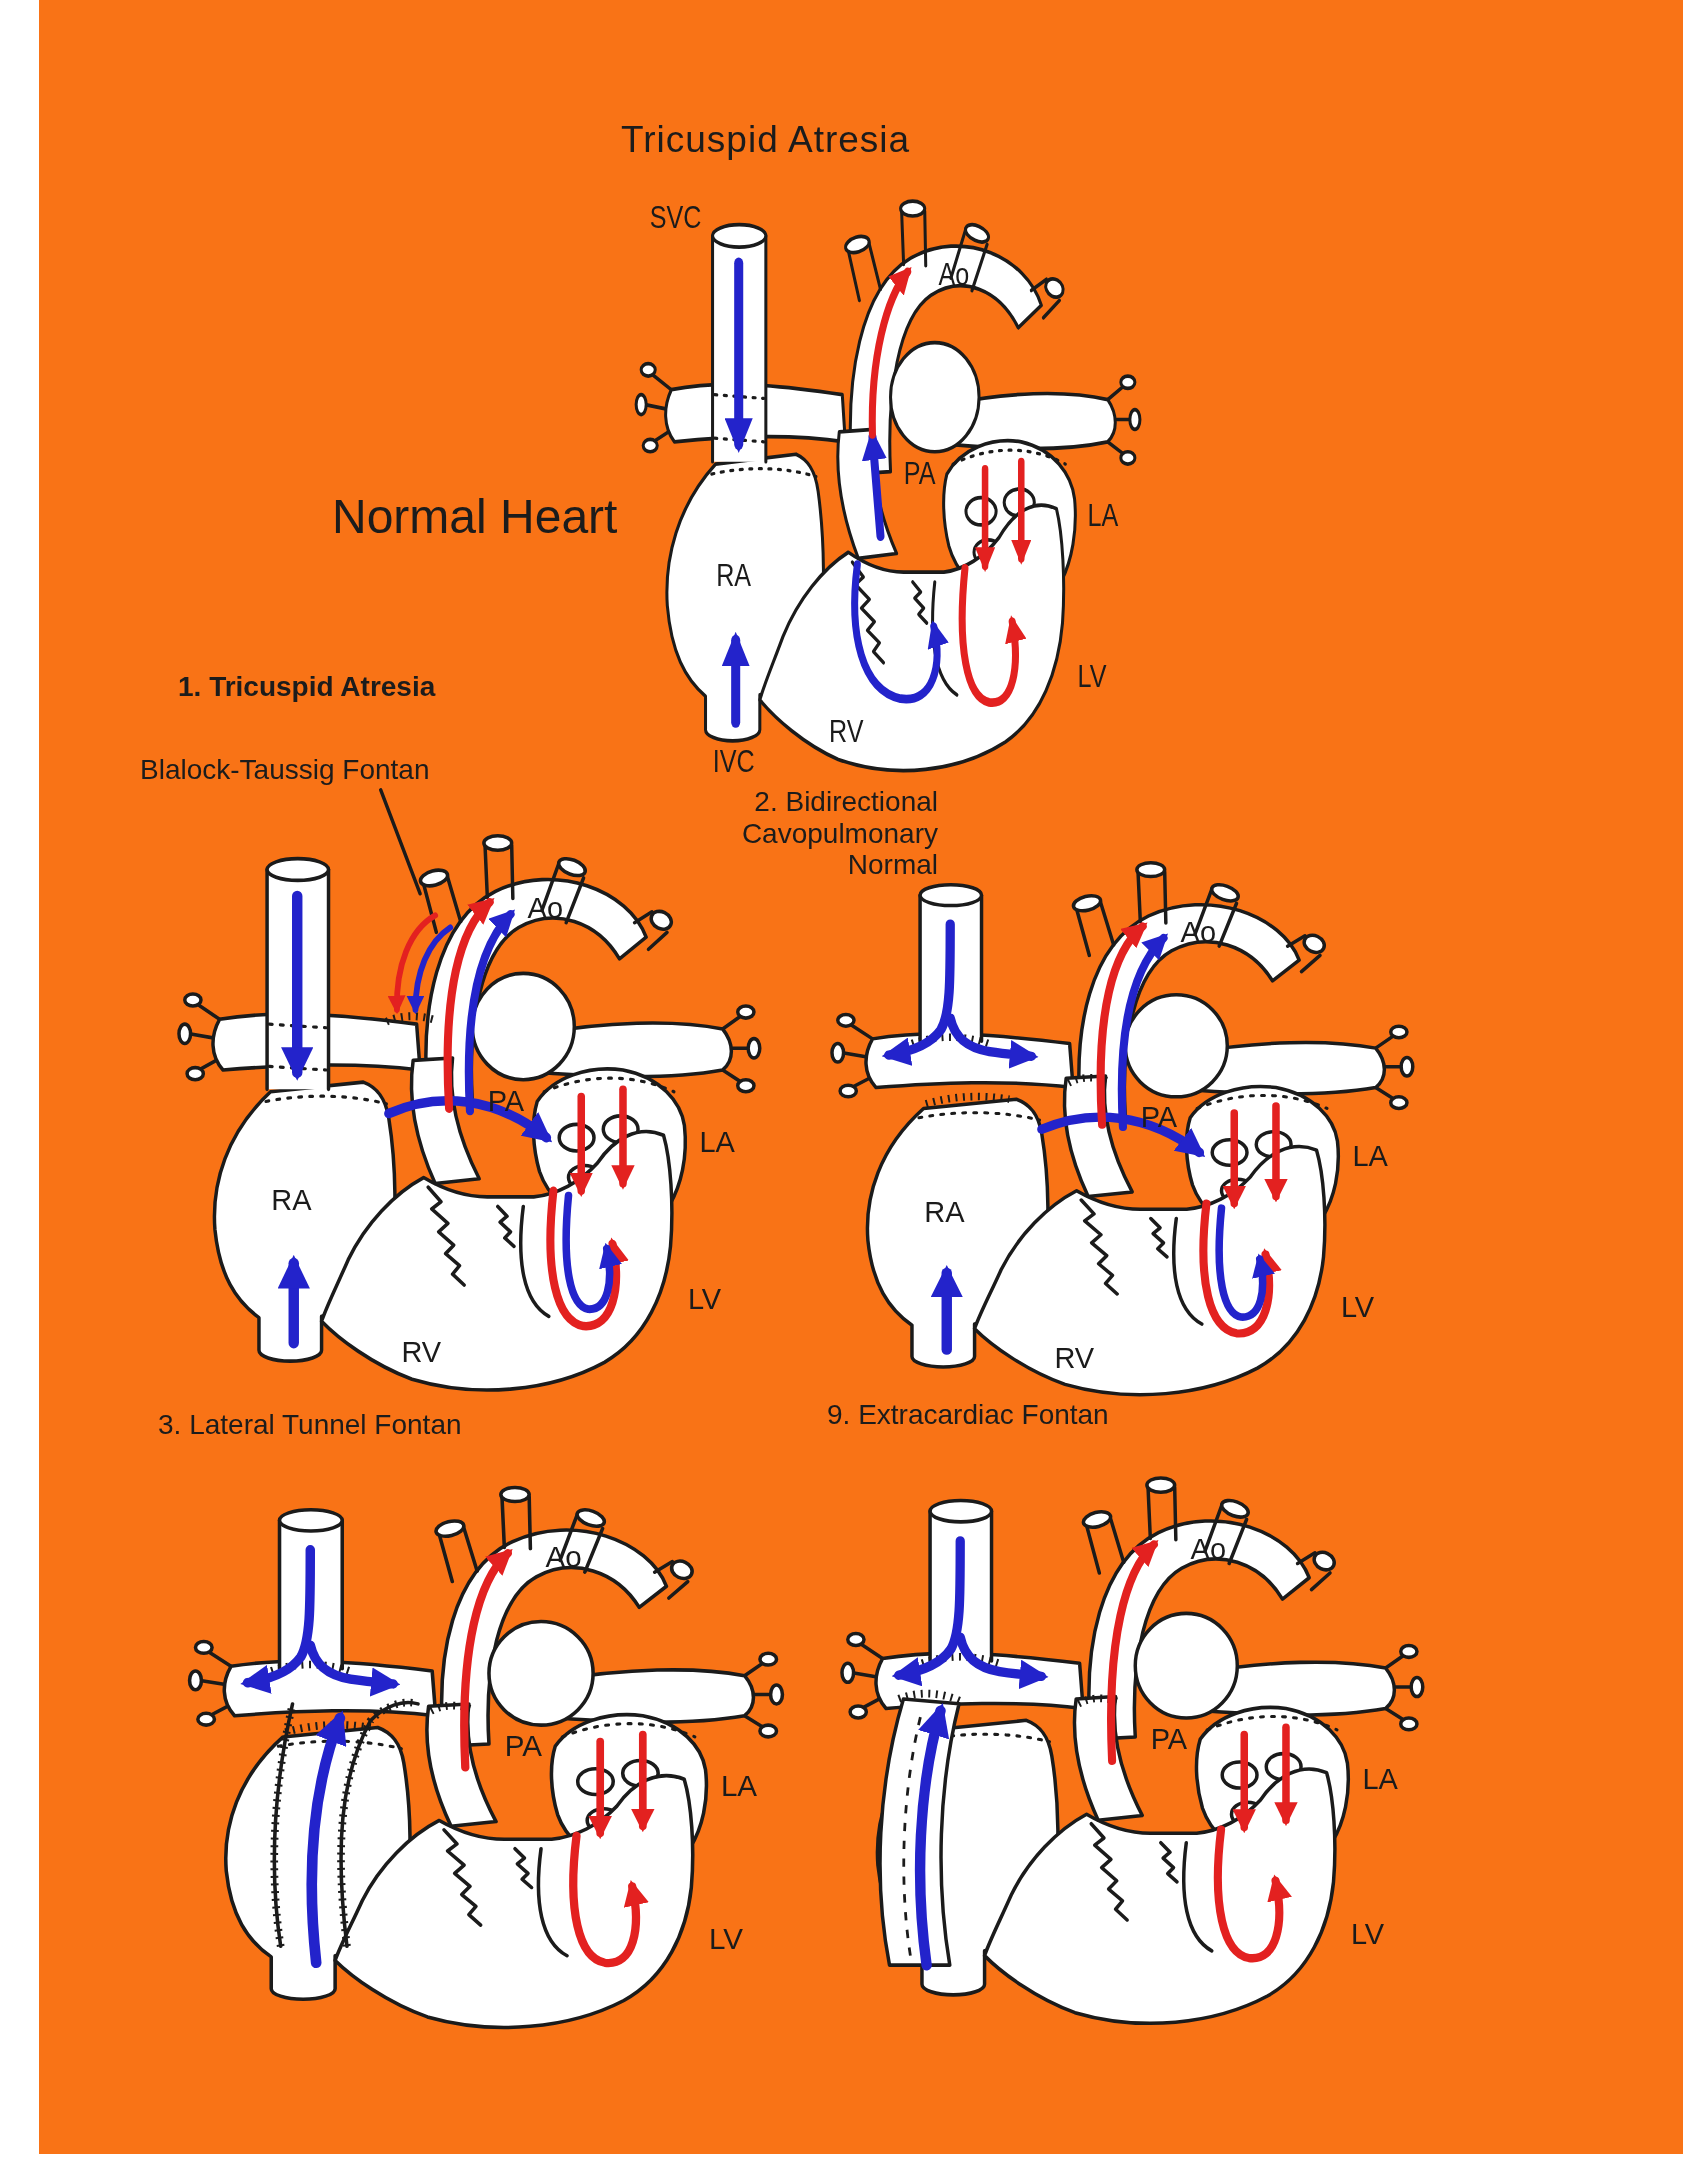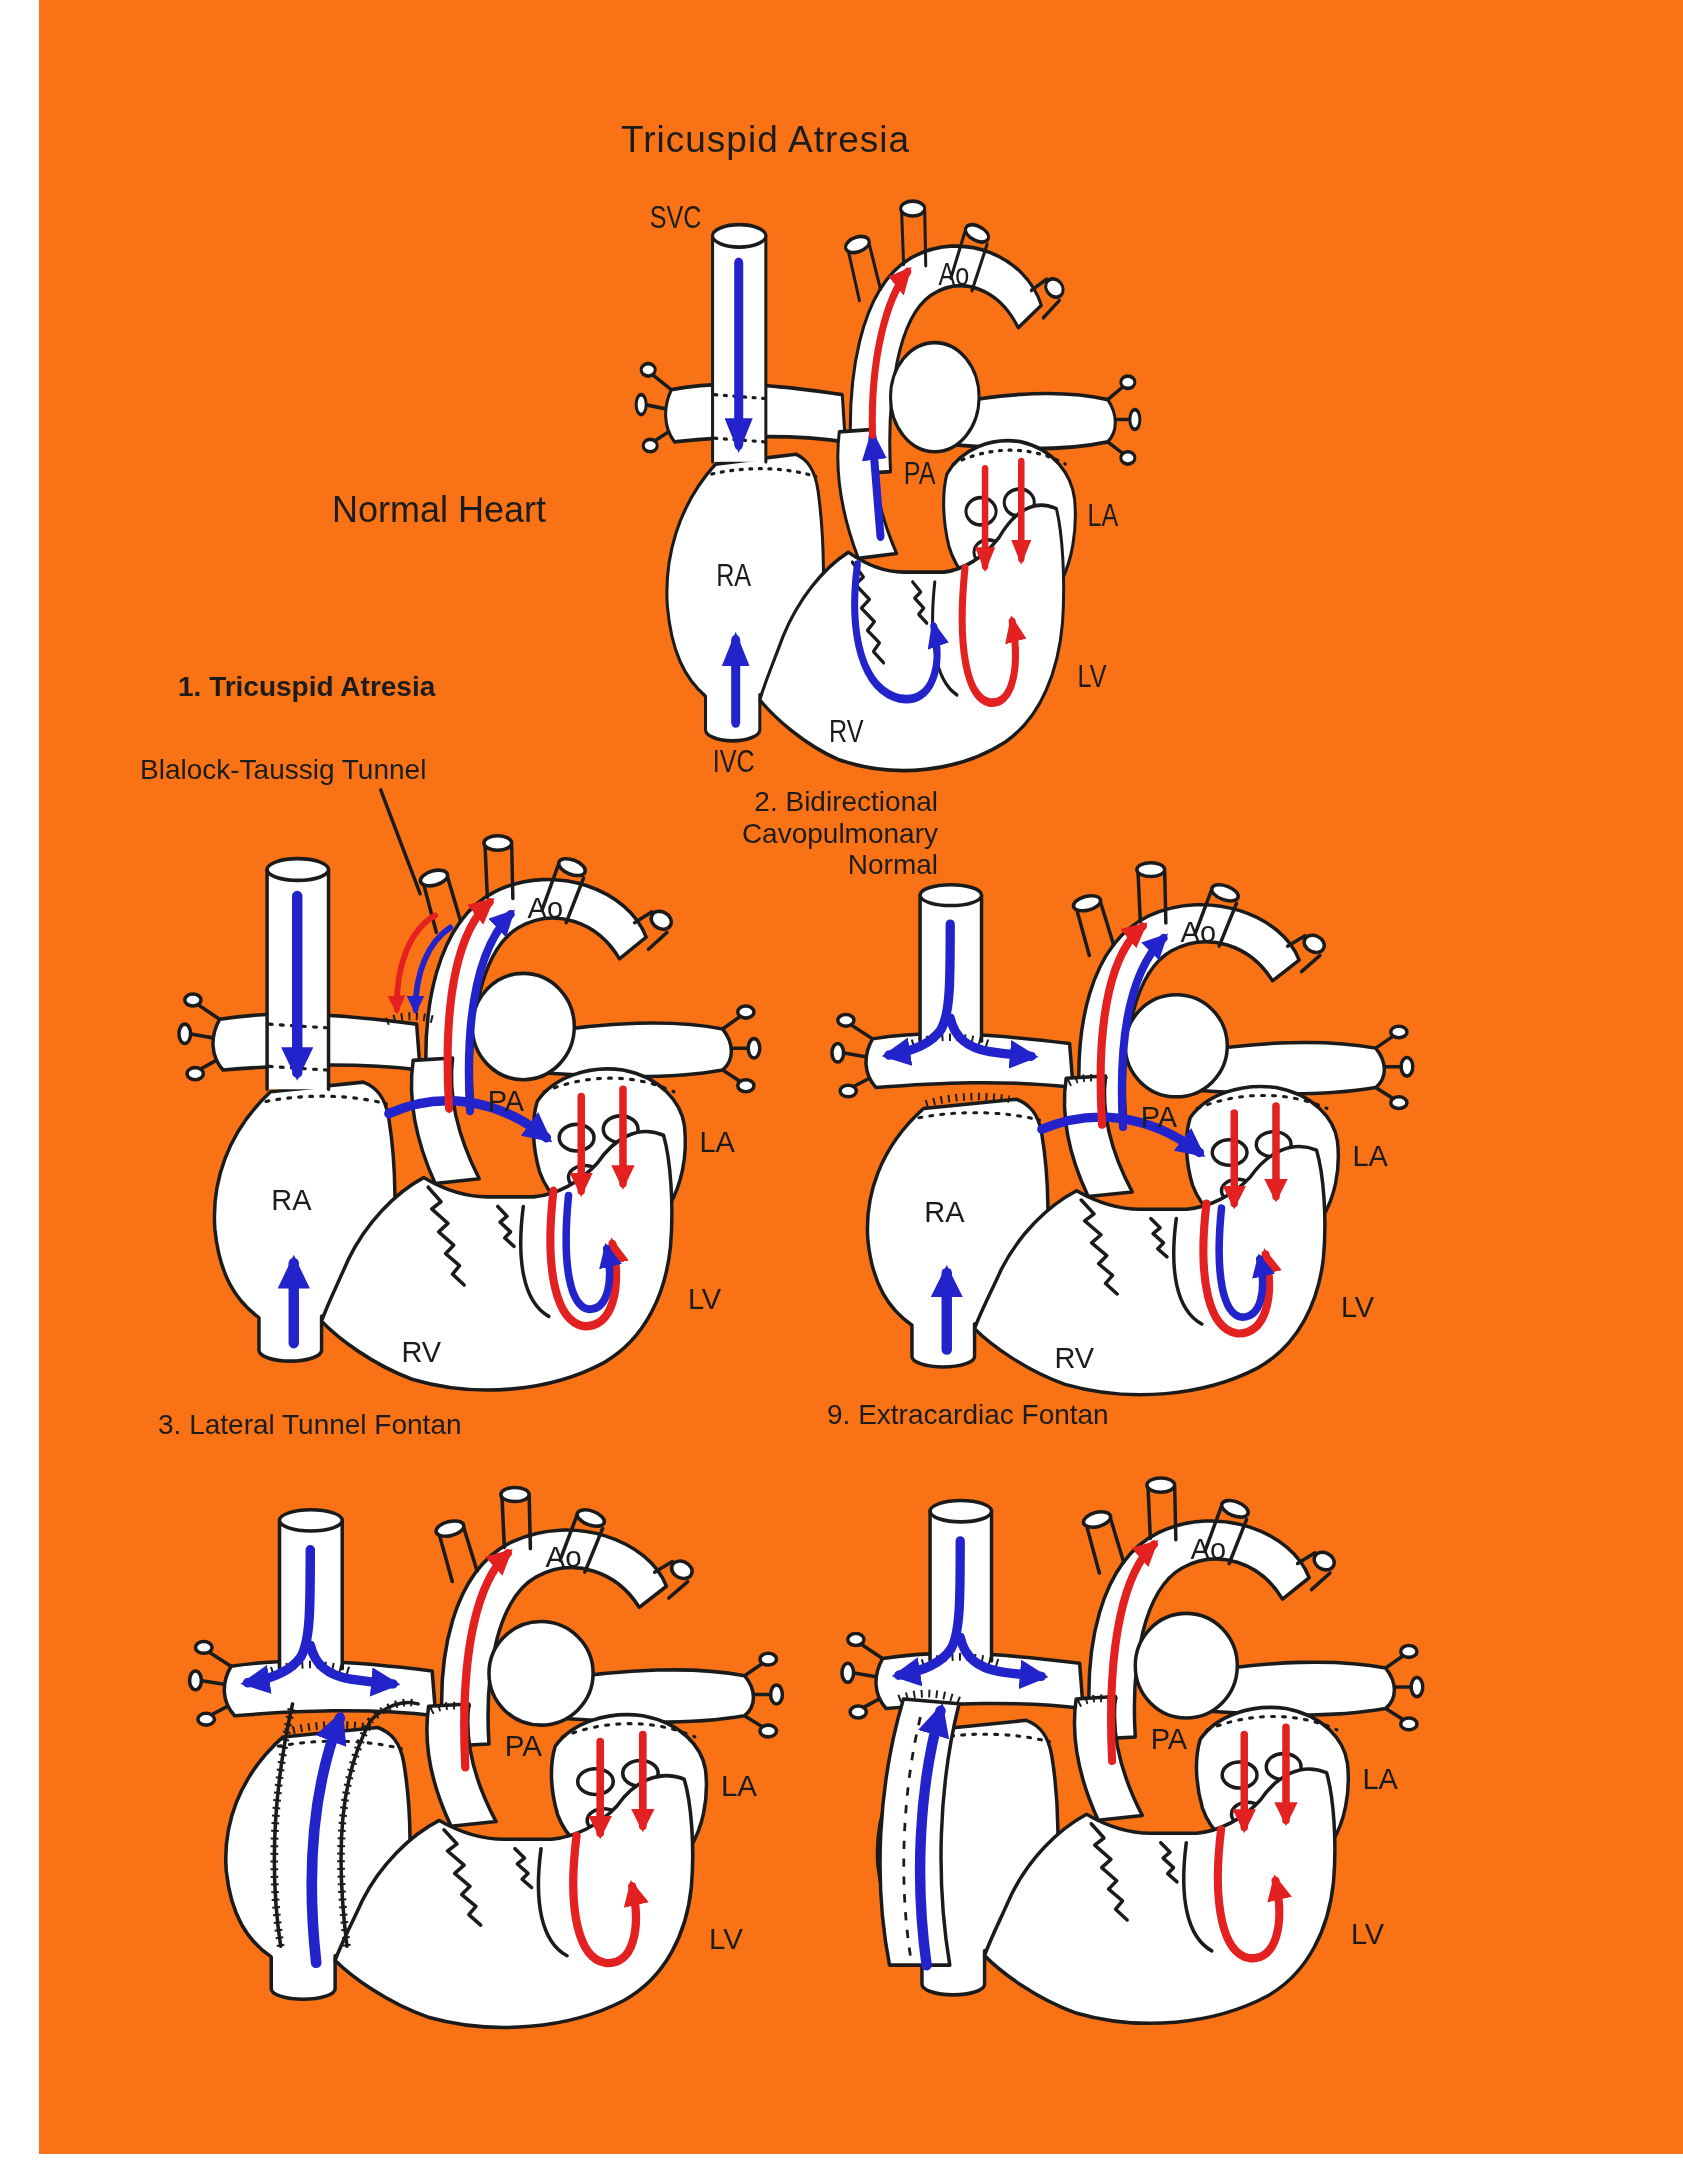--- a/index.html
+++ b/index.html
@@ -1,20 +1,20 @@
 <!DOCTYPE html>
 <html><head>
 <meta charset="utf-8">
 <style>
   html,body{margin:0;padding:0;background:#ffffff;}
   #page{position:relative;width:1683px;height:2154px;background:#f97316;overflow:hidden;
         font-family:"Liberation Sans", sans-serif;color:#1b1b1b;margin-left:39px;}
   .cap{position:absolute;white-space:pre;color:#1c1c1c;}
   #title{left:582px;top:119px;font-size:37px;font-weight:500;letter-spacing:1px;}
-  #cap-normal{left:293px;top:489px;font-size:36px;font-weight:500;}
+  #cap-normal{left:293px;top:489px;font-size:48px;font-weight:500;}
   #cap-s1{left:139px;top:671px;font-size:28px;font-weight:bold;}
   #cap-bt{left:101px;top:754px;font-size:28px;}
   #cap-s2{left:681px;top:786px;width:218px;font-size:28px;text-align:right;line-height:1.13;white-space:normal;}
   #cap-s3{left:119px;top:1409px;font-size:28px;}
   #cap-s4{left:788px;top:1399px;font-size:28px;}
   svg.heart{position:absolute;overflow:visible;}
   .ln{fill:none;stroke:#1b1b1b;stroke-width:3;stroke-linecap:round;stroke-linejoin:round;}
   .fw{fill:#ffffff;stroke:#1b1b1b;stroke-width:3;stroke-linejoin:round;}
   .fwn{fill:#ffffff;stroke:none;}
   .dot{fill:none;stroke:#1b1b1b;stroke-width:2.6;stroke-dasharray:2.5 7;stroke-linecap:round;}
@@ -101,21 +101,21 @@
         <path class="ln" d="M101,70 L101,196 M154,70 L154,196"></path>
         <ellipse class="fw" cx="127.5" cy="70" rx="26.5" ry="9"></ellipse>
         <path class="sut" d="M94,198 Q127,187 160,198"></path>
       </g>
     </defs>
   </svg>
 
   <div class="cap" id="title">Tricuspid Atresia</div>
   <div class="cap" id="cap-normal">Normal Heart</div>
   <div class="cap" id="cap-s1">1. Tricuspid Atresia</div>
-  <div class="cap" id="cap-bt">Blalock-Taussig Tunnel</div>
+  <div class="cap" id="cap-bt">Blalock-Taussig Fontan</div>
   <div class="cap" id="cap-s2"><span>2. Bidirectional</span><br><span>Cavopulmonary</span><br><span>Normal</span></div>
   <div class="cap" id="cap-s3">3. Lateral Tunnel Fontan</div>
   <div class="cap" id="cap-s4">9. Extracardiac Fontan</div>
 
   <svg class="heart" style="left:572px;top:149px;width:543px;height:639px" viewBox="0 0 540 515" preserveAspectRatio="none">
     <use href="#gPAs"></use>
     <use href="#gLA"></use>
     <use href="#gArch"></use>
     <use href="#gBody"></use>
     <use href="#gTrunk"></use>

